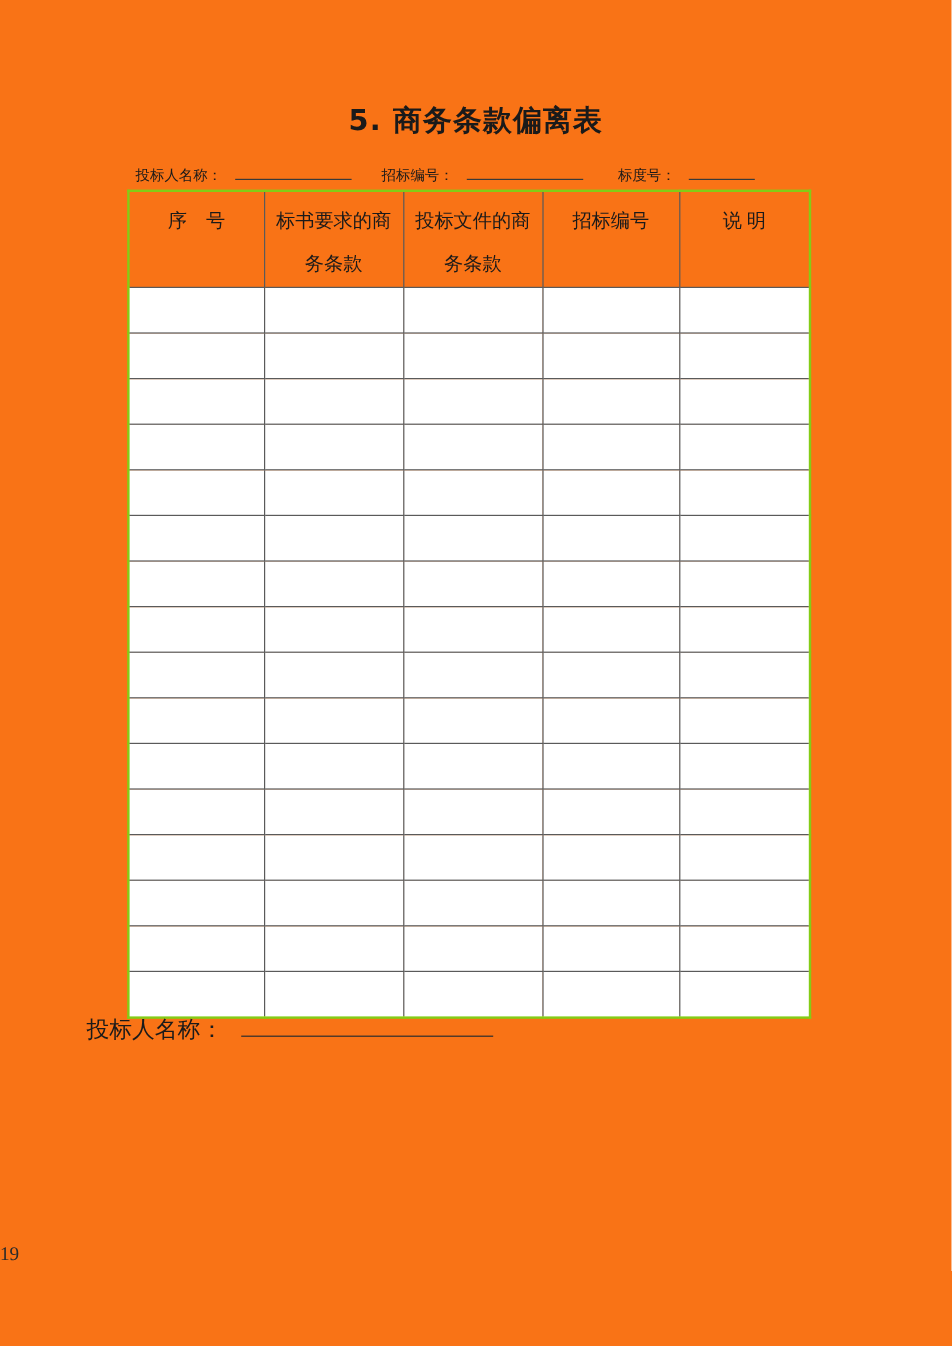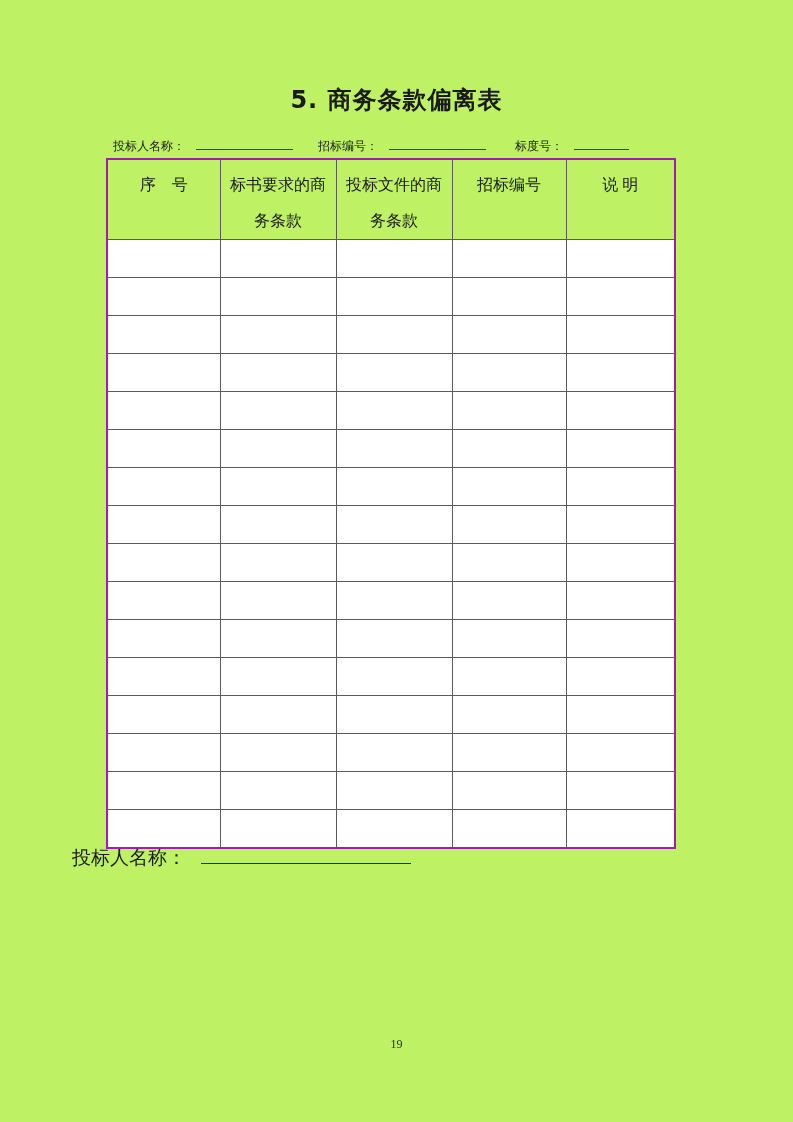--- a/index.html
+++ b/index.html
@@ -4,21 +4,21 @@
 <style>
   html, body {
     margin: 0;
     padding: 0;
     background: #ffffff;
   }
   .page {
     position: relative;
     width: 793px;
     height: 1122px;
-    background: #bef264;
+    background: #f97316;
     overflow: hidden;
     font-family: "Liberation Serif", "DejaVu Serif", serif;
     color: #1a1a1a;
   }
   .doc-title {
     position: absolute;
     top: 84px;
     left: 0;
     width: 100%;
     text-align: center;
@@ -47,21 +47,21 @@
   .w-bidder  { width: 97px;  margin-right: 22px; }
   .w-tender  { width: 97px;  margin-right: 26px; }
   .w-section { width: 55px; }
   .dev-table {
     position: absolute;
     top: 158px;
     left: 106px;
     width: 568px;
     border-collapse: collapse;
     table-layout: fixed;
-    border: 2px solid #a21caf;
+    border: 2px solid #84cc16;
   }
   .dev-table th, .dev-table td {
     border: 1px solid #5a5a5a;
     padding: 0;
     box-sizing: border-box;
   }
   .dev-table th {
     height: 74px;
     font-weight: normal;
     font-size: 16px;
@@ -93,22 +93,21 @@
     height: 17px;
     border-bottom: 1.5px solid #2d2d2d;
     vertical-align: baseline;
     margin-left: 10px;
   }
   .page-number {
     position: absolute;
     top: 1037px;
     left: 0;
     width: 100%;
-    text-align: center;
-    font-size: 12px;
+    font-size: 16px;
     color: #2b2b2b;
   }
 </style>
 </head>
 <body>
 
 <div class="page">
 
   <div class="doc-title">5. 商务条款偏离表</div>
 

